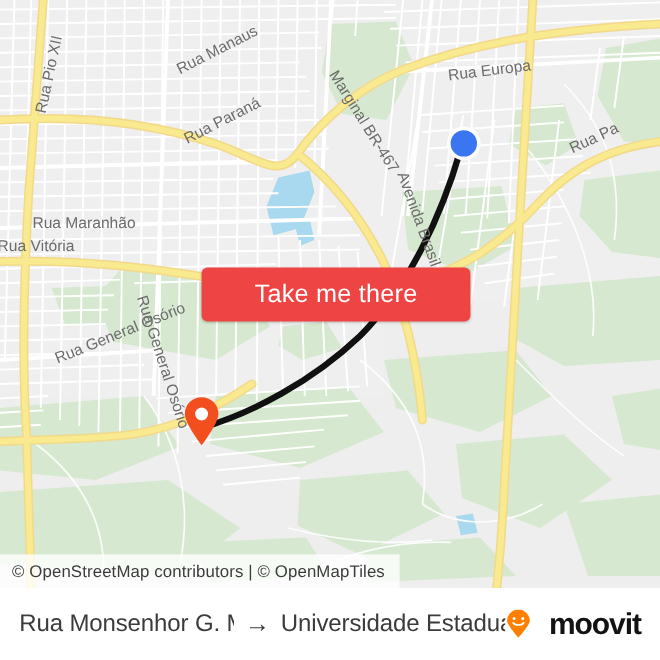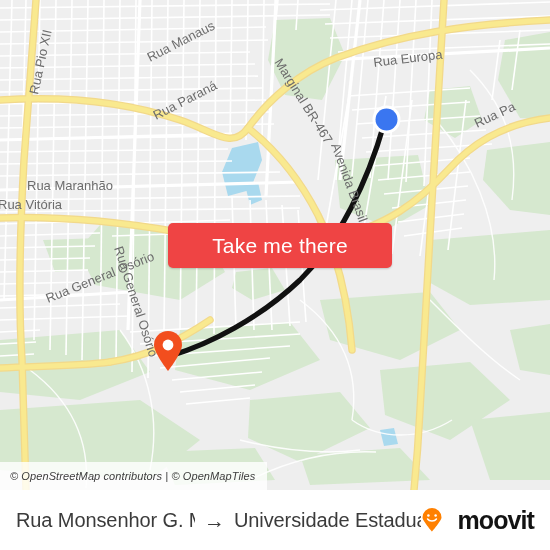--- a/index.html
+++ b/index.html
@@ -87,25 +87,24 @@
     top: 462px;
     height: 28px;
     background: rgba(255,255,255,0.80);
     display: flex;
     align-items: center;
     padding: 0 12px 0 10px;
     z-index: 50;
   }
   #attribution span {
     font-family: "Liberation Sans", sans-serif;
-    font-size: 11px;
+    font-size: 14px;
     color: #3c3c3c;
     white-space: nowrap;
     letter-spacing: 0.1px;
-    font-style: italic;
   }
 
   
   #footer {
     position: absolute;
     left: 0;
     top: 490px;
     width: 550px;
     height: 60px;
     background: #ffffff;

